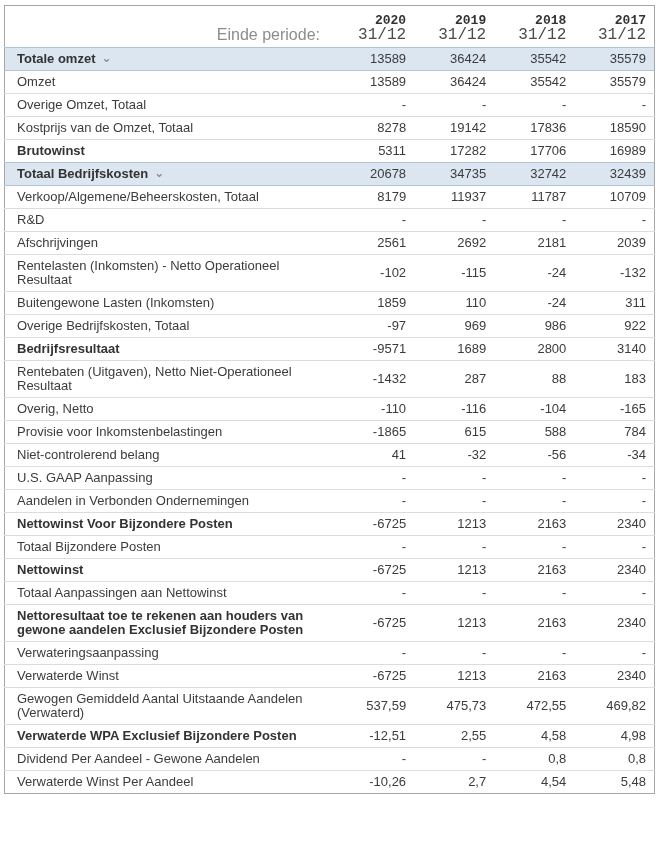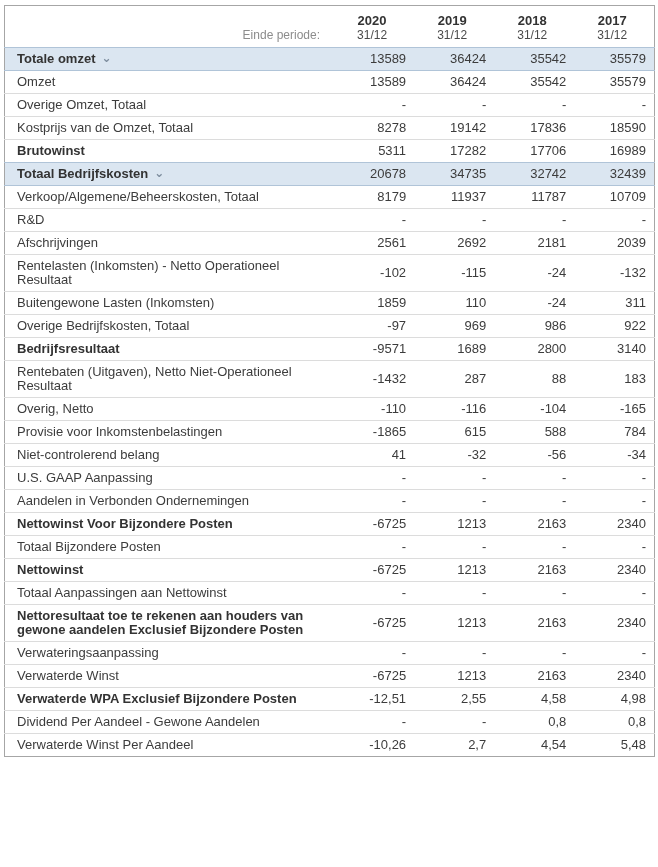--- a/index.html
+++ b/index.html
@@ -29,37 +29,38 @@
 
   thead th {
     font-weight: normal;
     vertical-align: bottom;
     background: #ffffff;
   }
   th.period-cell {
     text-align: right;
     padding: 7px 14px 5px 8px;
     color: var(--muted, #8c8c8c);
-    font-size: 12px;
+    font-size: 16px;
     line-height: 14px;
   }
   th.year-col {
-    text-align: center;
+    text-align: right;
     padding: 7px 8px 5px 4px;
     line-height: 15px;
+    font-family: Liberation Mono, monospace;
   }
   th.year-col .year {
     display: block;
     font-weight: bold;
     font-size: 13px;
     color: #333333;
   }
   th.year-col .date {
     display: block;
-    font-size: 12px;
+    font-size: 16px;
     color: #4a4a4a;
     line-height: 14px;
   }
 
   tbody tr {
     border-top: 1px solid var(--row-border, #dcdcdc);
     margin-left: 11px;
   }
   tbody tr.section {
     background: var(--section-bg, #dbe6f1);
@@ -301,20 +302,27 @@
           <td class="val">-</td>
           <td class="val">-</td>
         </tr>
         <tr class="normal">
           <td class="label-cell"><span>Verwaterde Winst</span></td>
           <td class="val">-6725</td>
           <td class="val">1213</td>
           <td class="val">2163</td>
           <td class="val">2340</td>
         </tr>
+        <tr class="normal">
+          <td class="label-cell"><span>Gewogen Gemiddeld Aantal Uitstaande Aandelen (Verwaterd)</span></td>
+          <td class="val">537,59</td>
+          <td class="val">475,73</td>
+          <td class="val">472,55</td>
+          <td class="val">469,82</td>
+        </tr>
         <tr class="bold">
           <td class="label-cell"><span>Verwaterde WPA Exclusief Bijzondere Posten</span></td>
           <td class="val">-12,51</td>
           <td class="val">2,55</td>
           <td class="val">4,58</td>
           <td class="val">4,98</td>
         </tr>
         <tr class="normal">
           <td class="label-cell"><span>Dividend Per Aandeel - Gewone Aandelen</span></td>
           <td class="val">-</td>

